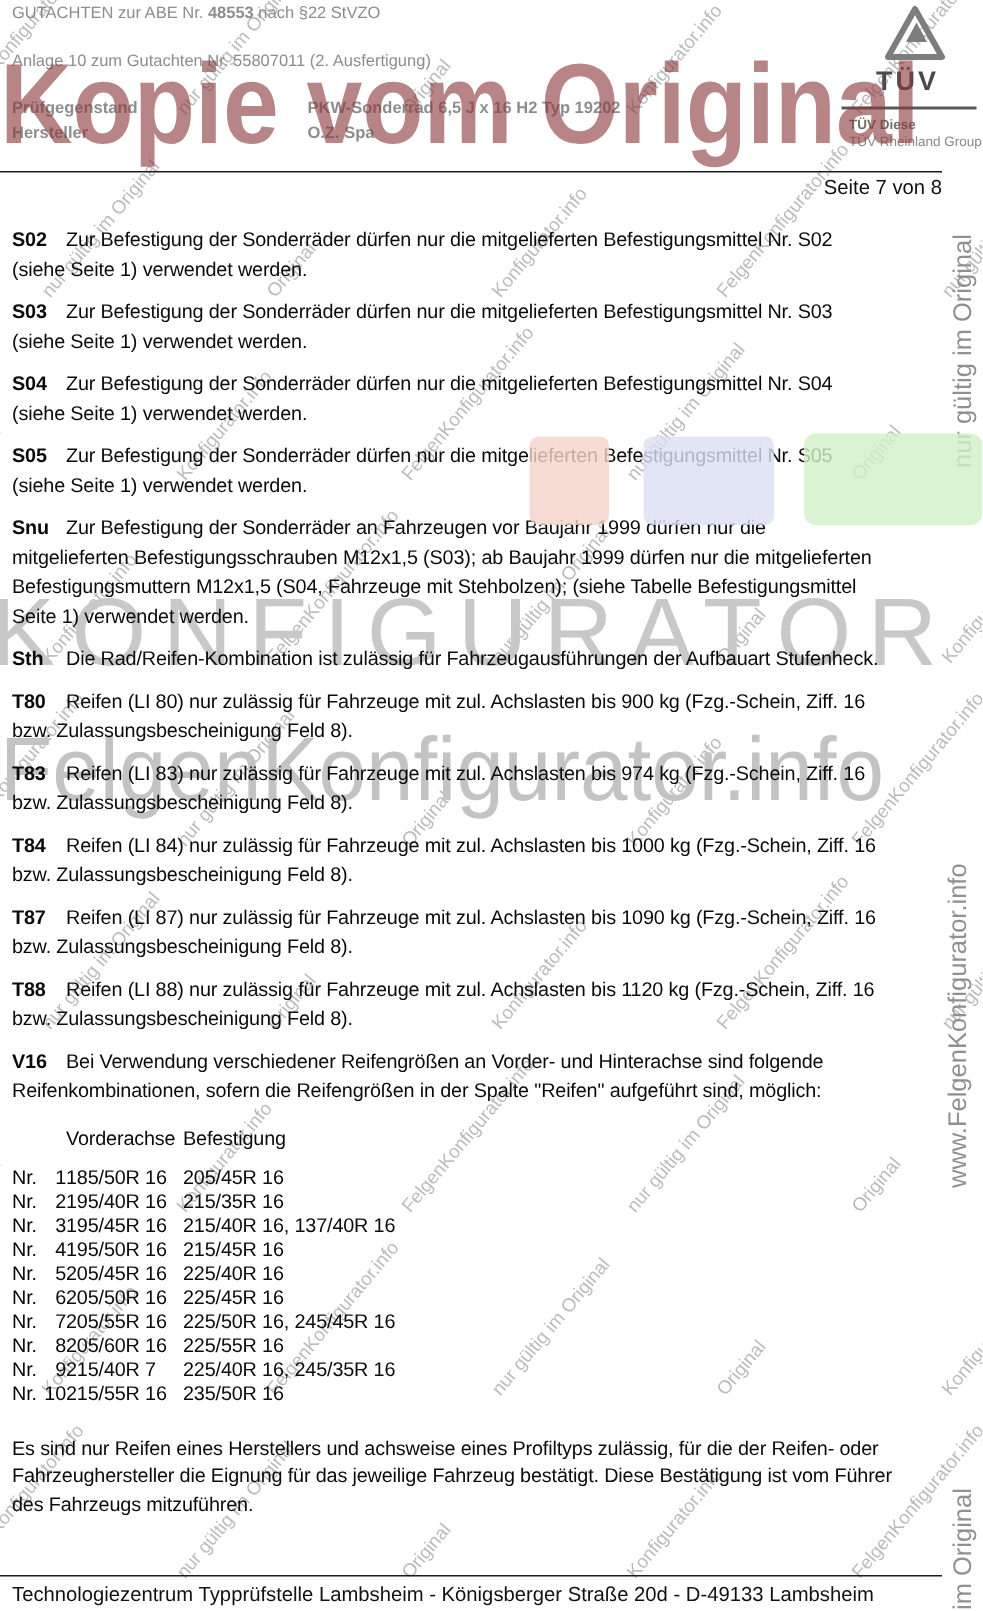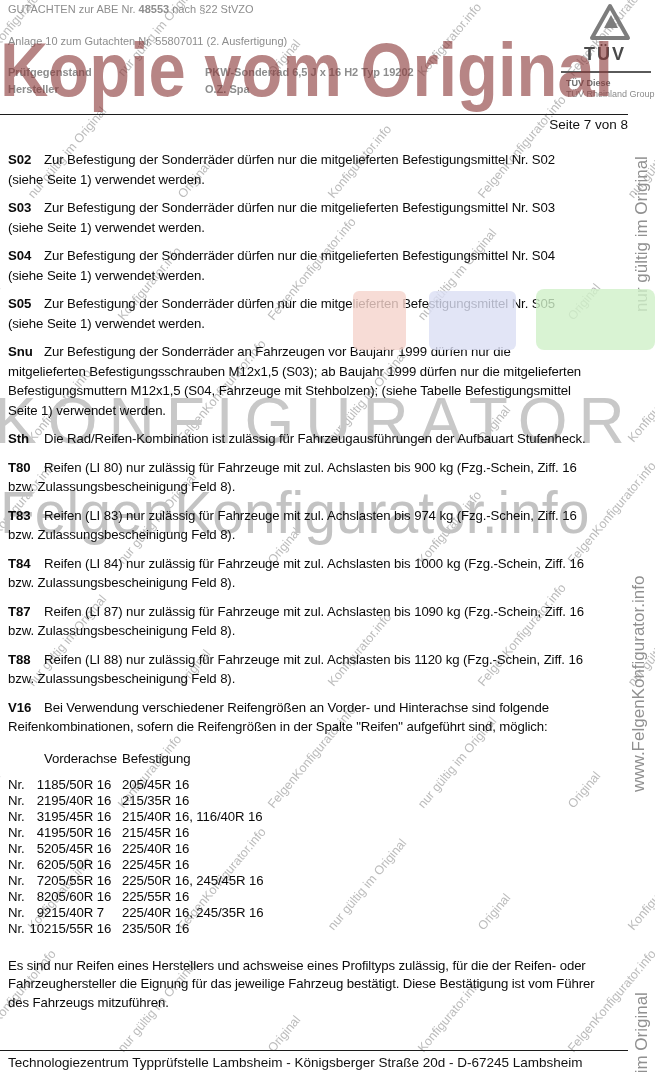--- a/index.html
+++ b/index.html
@@ -182,21 +182,21 @@
             <div class="trow">
               <span>Nr.</span>
               <span class="num">2</span>
               <span>195/40R 16</span>
               <span>215/35R 16</span>
             </div>
             <div class="trow">
               <span>Nr.</span>
               <span class="num">3</span>
               <span>195/45R 16</span>
-              <span>215/40R 16, 116/40R 16</span>
+              <span>215/40R 16, 137/40R 16</span>
             </div>
             <div class="trow">
               <span>Nr.</span>
               <span class="num">4</span>
               <span>195/50R 16</span>
               <span>215/45R 16</span>
             </div>
             <div class="trow">
               <span>Nr.</span>
               <span class="num">5</span>
@@ -235,21 +235,21 @@
             </div>
           </div>
       </div>
 
       <div id="closing">Es sind nur Reifen eines Herstellers und achsweise eines Profiltyps zulässig, für die der Reifen- oder
 Fahrzeughersteller die Eignung für das jeweilige Fahrzeug bestätigt. Diese Bestätigung ist vom Führer
 des Fahrzeugs mitzuführen.</div>
     </div>
 
     <div id="rule-bottom"></div>
-    <div id="footer-text">Technologiezentrum Typprüfstelle Lambsheim - Königsberger Straße 20d - D-67245 Lambsheim</div>
+    <div id="footer-text">Technologiezentrum Typprüfstelle Lambsheim - Königsberger Straße 20d - D-49133 Lambsheim</div>
   </div>
 
   <div id="hl-boxes">
       <div class="hl-box" style="left: 353px; top: 291px; width: 53px; height: 59px; background: rgb(245, 211, 204);"></div>
       <div class="hl-box" style="left: 429px; top: 291px; width: 87px; height: 59px; background: rgb(219, 223, 244);"></div>
       <div class="hl-box" style="left: 536px; top: 289px; width: 119px; height: 61px; background: rgb(207, 240, 200); border-radius: 8px;"></div>
     </div>
 
   <div id="wm-kopie">Kopie vom Original</div>
 </div>

